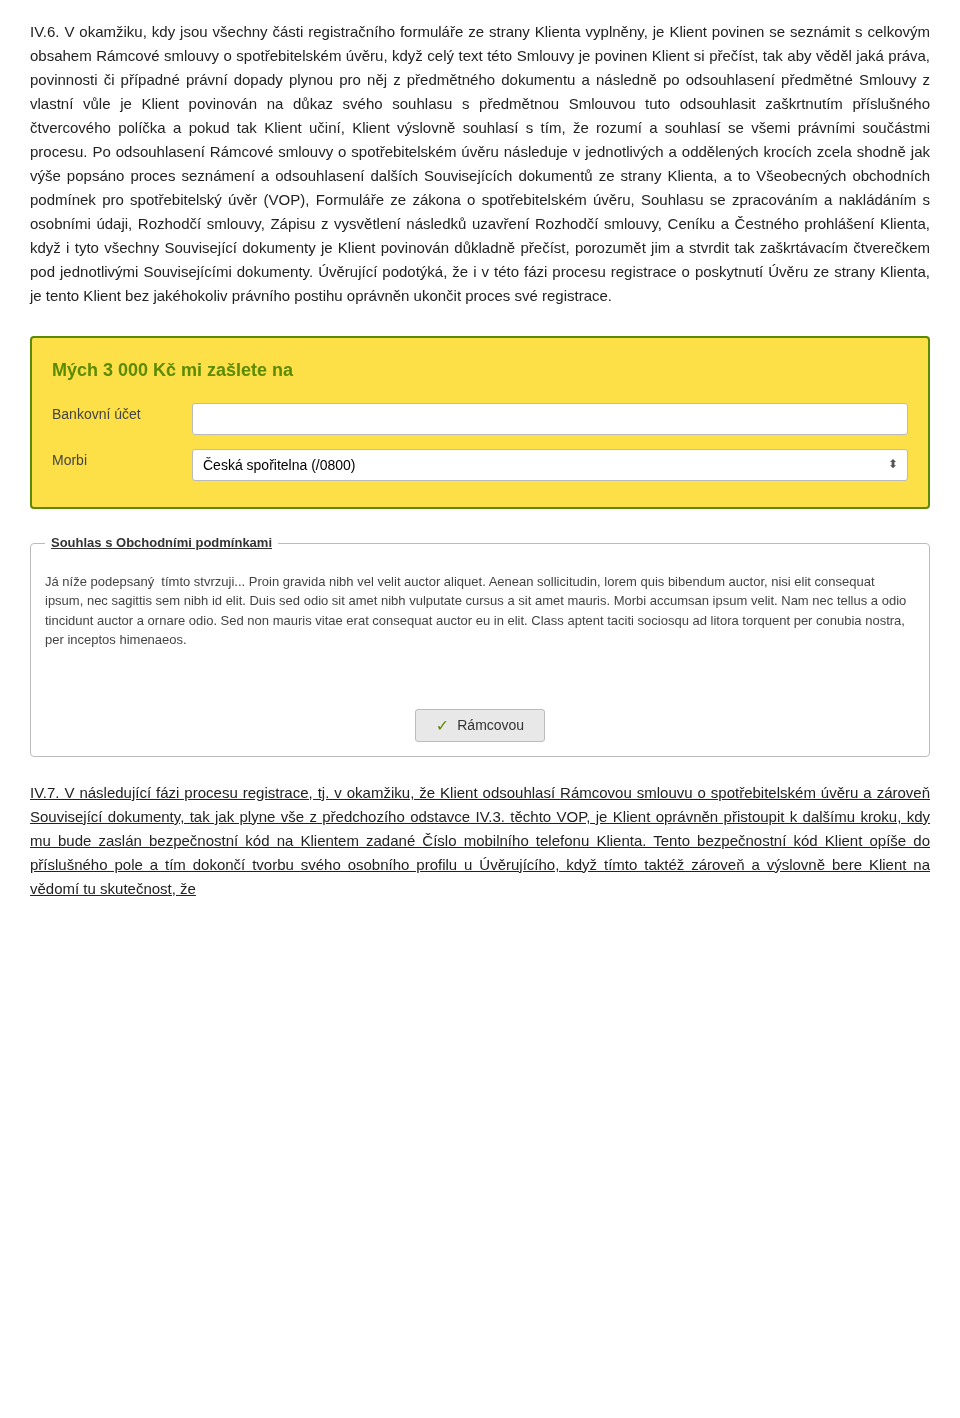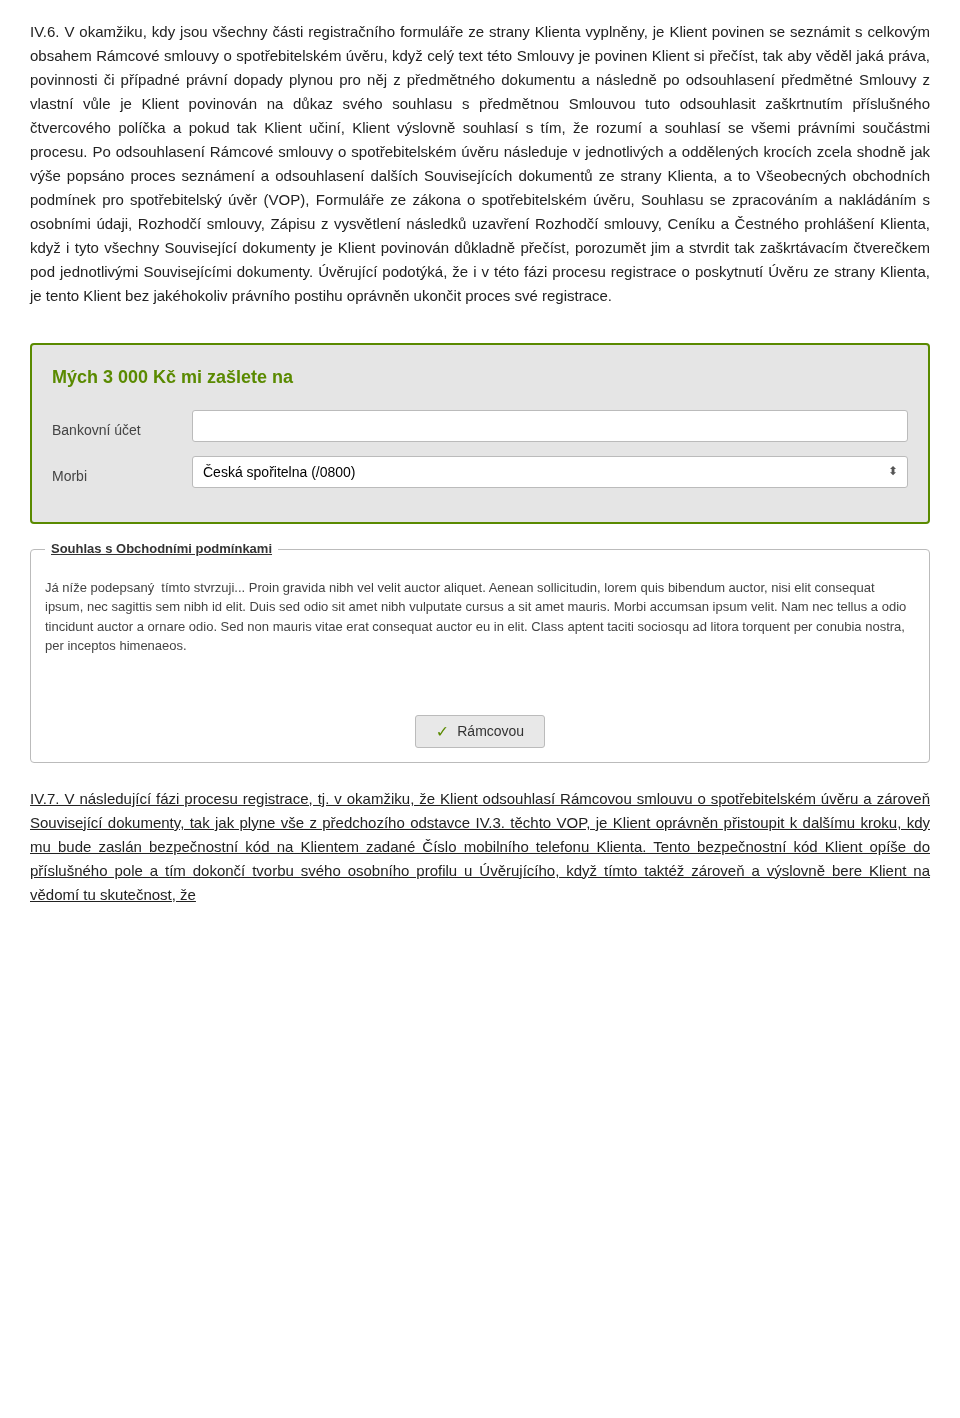--- a/index.html
+++ b/index.html
@@ -6,38 +6,38 @@
     body {
       font-family: Arial, sans-serif;
       font-size: 15px;
       color: #222;
       background: #fff;
       padding: 20px 30px;
       line-height: 1.6;
     }
     .main-text {
       text-align: justify;
-      margin-bottom: 35px;
+      margin-bottom: 28px;
     }
     .green-box {
       border: 2px solid #5a8a00;
       border-radius: 4px;
-      padding: 18px 20px 20px 20px;
-      margin-bottom: 15px;
-      background: #e5e5e5;
+      padding: 18px 20px 12px 20px;
+      margin-bottom: 24px;
+      background: #fde047;
     }
     .green-box-title {
       color: #5a8a00;
       font-size: 18px;
       font-weight: bold;
       margin-bottom: 18px;
     }
     .form-row {
       display: flex;
-      align-items: flex-end;
+      align-items: flex-start;
       margin-bottom: 14px;
     }
     .form-label {
       width: 140px;
       font-size: 14px;
       color: #444;
       flex-shrink: 0;
     }
     .form-input {
       flex: 1;

